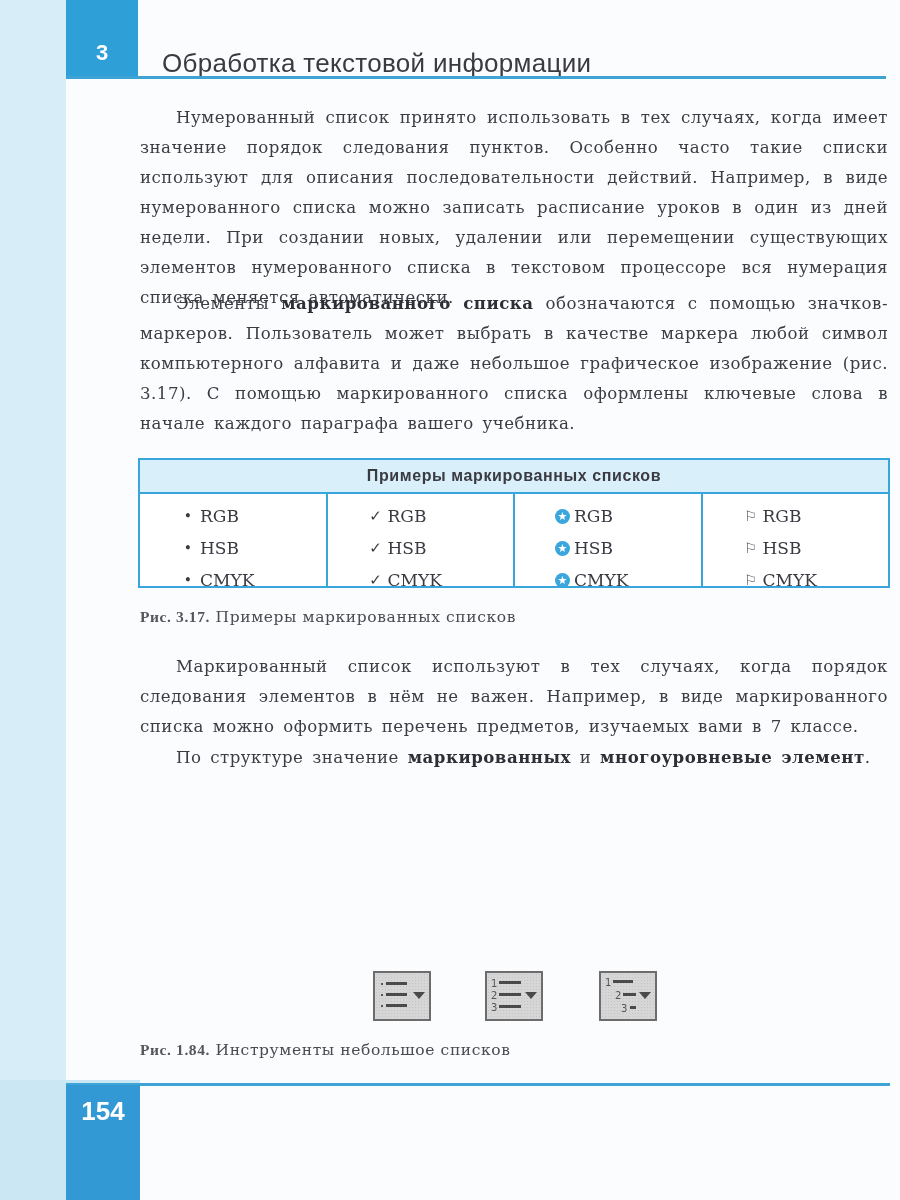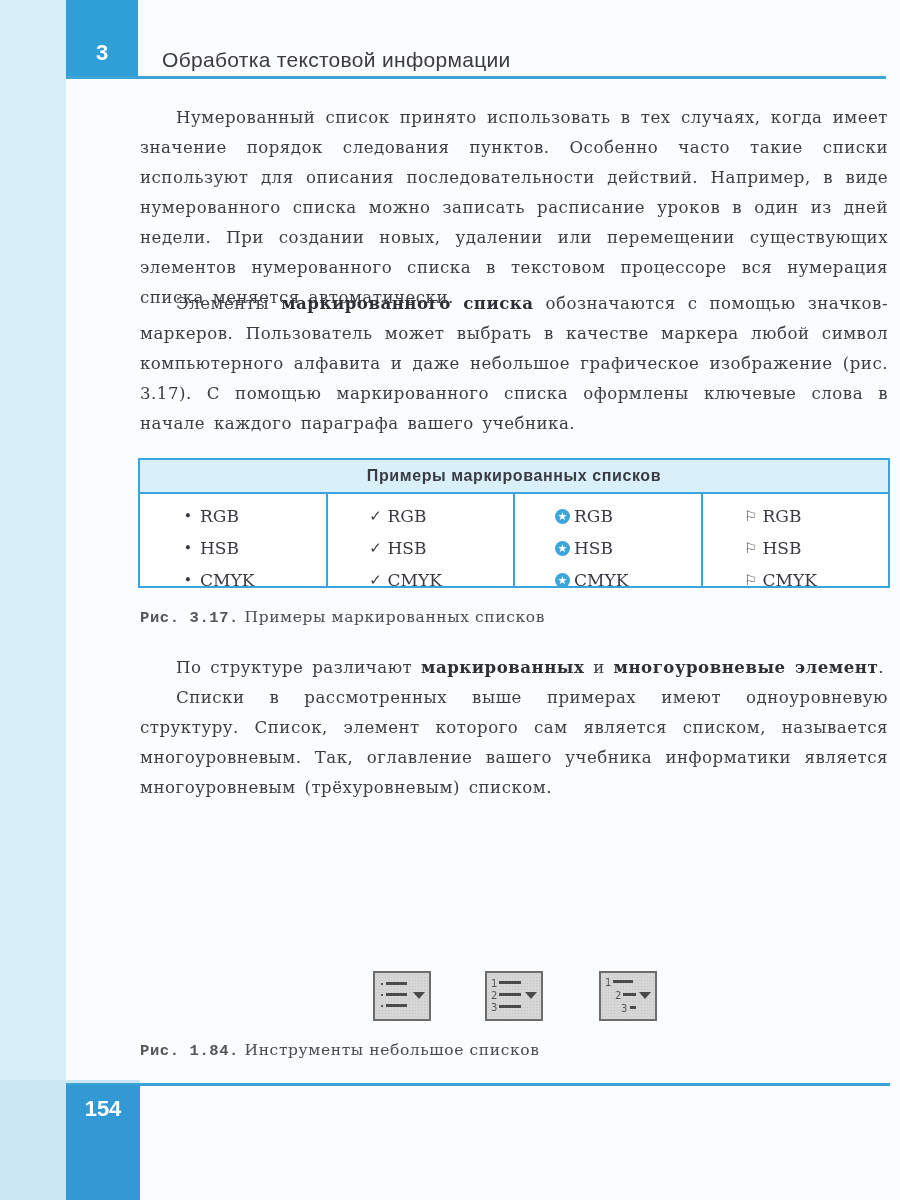--- a/index.html
+++ b/index.html
@@ -21,21 +21,21 @@
     position:absolute; left:66px; top:0; width:72px; height:78px;
     background:#2f9fd8;
   }
   .chapter-num {
     position:absolute; left:66px; top:40px; width:72px; text-align:center;
     font-family:"Liberation Sans", sans-serif; font-weight:bold;
     font-size:22px; color:#ffffff;
   }
   .chapter-title {
     position:absolute; left:162px; top:48px;
-    font-family:"Liberation Sans", sans-serif; font-size:21px; color:#3a3a40;
+    font-family:"Liberation Sans", sans-serif; font-size:26px; color:#3a3a40;
     letter-spacing:0.3px;
   }
   .header-rule {
     position:absolute; left:66px; top:76px; width:820px; height:3px;
     background:#3ea4d6;
   }
   .text {
     position:absolute; left:140px; width:748px;
     font-size:16.6px; line-height:30px; text-align:justify;
     letter-spacing:0.5px; word-spacing:3px;
@@ -65,21 +65,21 @@
   .item { height:32px; line-height:28px; font-size:17px; color:#3a3a42; display:flex; align-items:center; }
   .marker { display:inline-block; width:16px; margin-right:4px; text-align:center; }
   .m-dot { font-size:14px; }
   .m-check { font-size:15px; }
   .m-star { width:15px; height:15px; border-radius:50%; background:#3aa6dc; color:#fff; font-size:11px; line-height:15px; }
   .m-flag { font-size:14px; color:#55555c; }
 
   .caption {
     position:absolute; left:140px; font-size:15.5px; letter-spacing:0.6px; color:#4a4a52;
   }
-  .caption .lbl { font-family:Liberation Mono, monospace; font-weight:bold; color:#55555c; }
+  .caption .lbl { font-family:Liberation Serif, serif; font-weight:bold; color:#55555c; }
   .cap1 { top:608px; }
   .cap2 { top:1041px; }
 
   .tool {
     position:absolute; top:971px; width:58px; height:50px;
     background:#d6d6d6; border:2px solid #6c6c6c; box-sizing:border-box;
     background-image:radial-gradient(#c4c4c4 1px, transparent 1px);
     background-size:3px 3px;
   }
   .tool svg { position:absolute; left:0; top:0; }
@@ -88,21 +88,21 @@
   .tool3 { left:599px; }
 
   .footer-rule {
     position:absolute; left:66px; top:1083px; width:824px; height:3px; background:#3ea4d6;
   }
   .page-tab {
     position:absolute; left:66px; top:1085px; width:74px; height:115px; background:#3399d4;
   }
   .page-num {
     position:absolute; left:66px; top:1096px; width:74px; text-align:center;
-    font-family:"Liberation Sans", sans-serif; font-weight:bold; font-size:22px; color:#ffffff;
+    font-family:"Liberation Sans", sans-serif; font-weight:bold; font-size:26px; color:#ffffff;
   }
 </style>
 </head>
 <body>
 
 <div class="left-strip"></div>
 <div class="left-strip-bottom"></div>
 
 <div class="chapter-tab"></div>
 <div class="chapter-num">3</div>
@@ -178,22 +178,22 @@
     </div>
   </div>
 </div>
 
 <div class="caption cap1">
   <span class="lbl">Рис. 3.17.</span>
   <span>Примеры маркированных списков</span>
 </div>
 
 <div class="text t3">
-  <p><span>По структуре различают </span><b>маркированных</b><span> и </span><b>многоуровневые элемент</b><span>.</span></p>
-  <p>Списки в рассмотренных выше примерах имеют одноуровневую структуру. Список, элемент которого сам является списком, называется многоуровневым. Так, оглавление вашего учебника информатики является многоуровневым (трёхуровневым) списком.</p>
+  <p>Маркированный список используют в тех случаях, когда порядок следования элементов в нём не важен. Например, в виде маркированного списка можно оформить перечень предметов, изучаемых вами в 7 классе.</p>
+  <p><span>По структуре значение </span><b>маркированных</b><span> и </span><b>многоуровневые элемент</b><span>.</span></p>
 </div>
 
 <div class="tool tool1">
   <svg width="54" height="46">
     <rect x="6" y="10" width="2" height="2" fill="#555"></rect>
     <rect x="11" y="9" width="21" height="3" fill="#4a4a4a"></rect>
     <rect x="6" y="21" width="2" height="2" fill="#555"></rect>
     <rect x="11" y="20" width="21" height="3" fill="#4a4a4a"></rect>
     <rect x="6" y="32" width="2" height="2" fill="#555"></rect>
     <rect x="11" y="31" width="21" height="3" fill="#4a4a4a"></rect>

